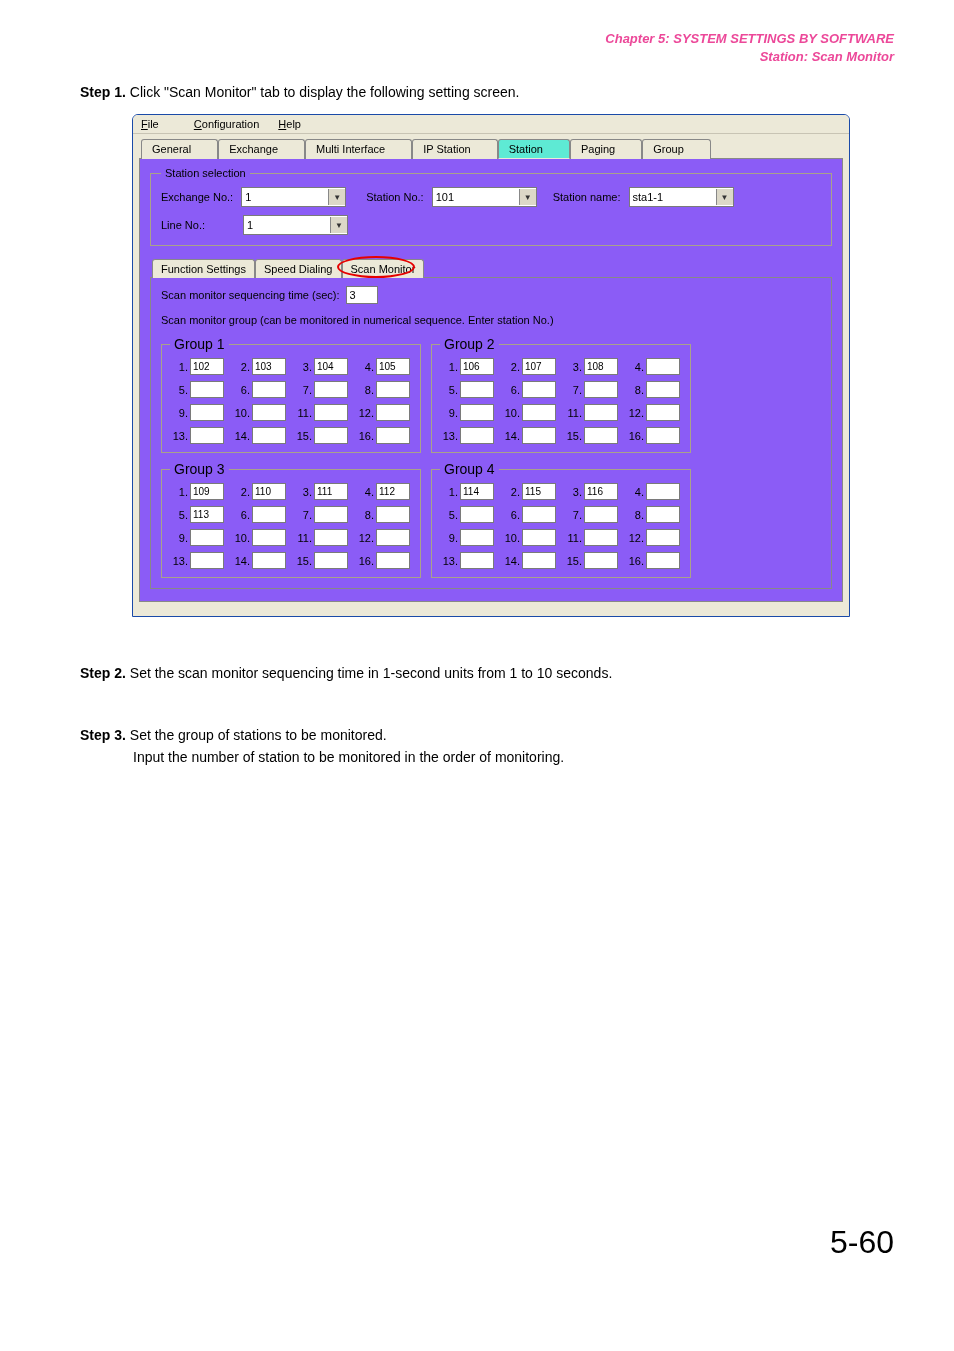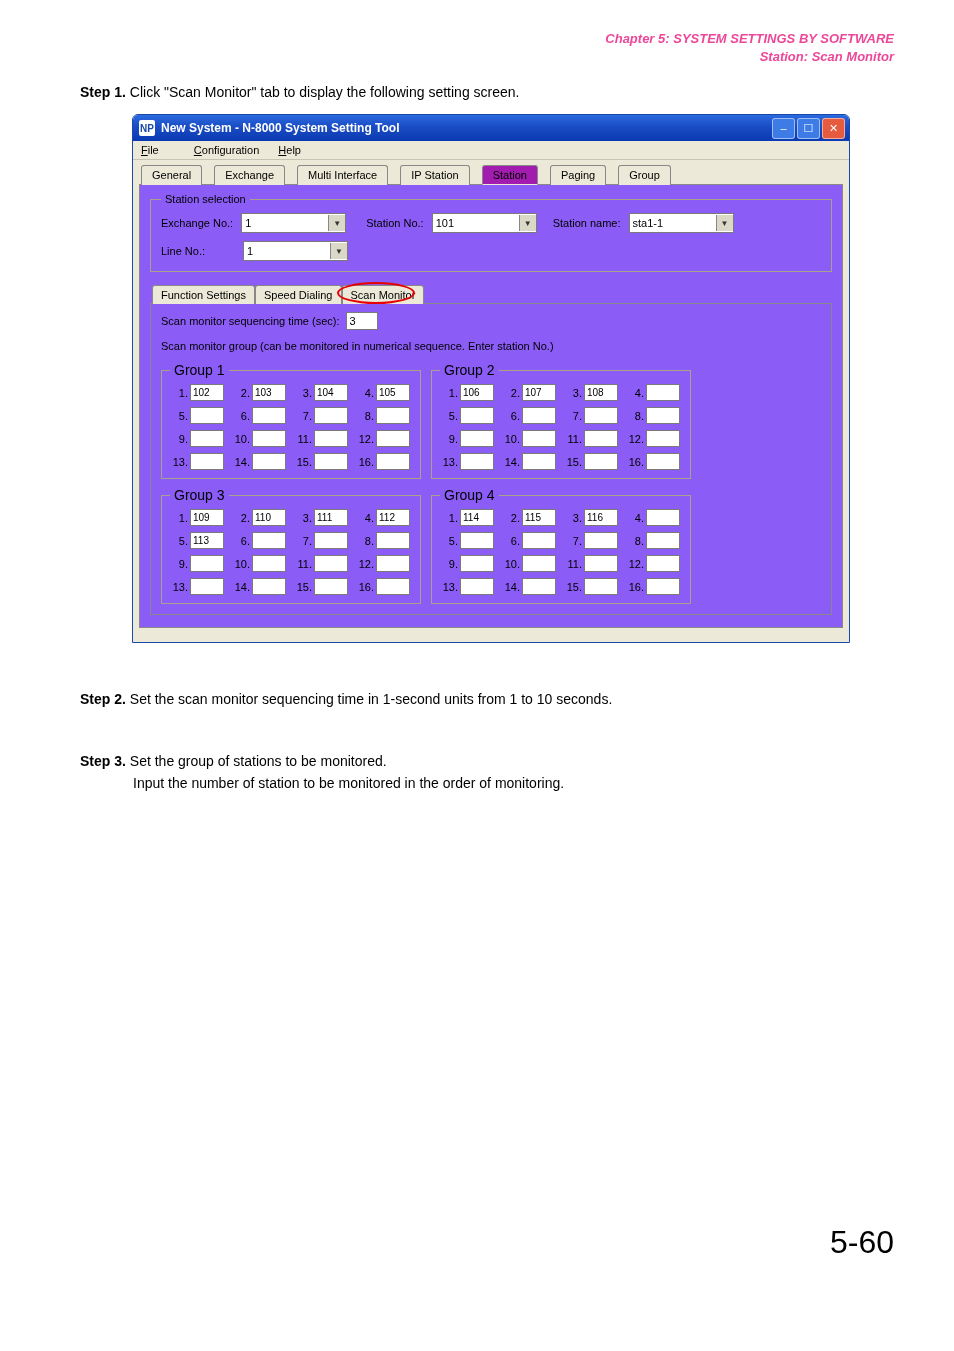--- a/index.html
+++ b/index.html
@@ -101,32 +101,32 @@
     padding: 4px 6px 14px 6px;
   }
 
   
   .tabrow {
     display: flex;
     margin-left: 2px;
     font-size: 11px;
   }
   .tabrow .tab {
-    padding: 3px 10px 3px 10px;
+    padding: 3px 26px 3px 10px;
     background: #ece9d8;
     border: 1px solid #888;
     border-bottom: none;
     border-radius: 3px 3px 0 0;
-    margin-right: 12px;
+    margin-right: 0px;
     position: relative;
     top: 1px;
     cursor: default;
   }
   .tabrow .tab.active {
-    background: #a21caf;
+    background: #5eead4;
     z-index: 2;
     border-bottom: 1px solid #ece9d8;
   }
   .tabrow .tab.inactive {
     background: #ece9d8;
   }
   .tab-panel {
     border: 1px solid #888;
     padding: 8px 10px 12px 10px;
     background: #8b5cf6;
@@ -245,29 +245,20 @@
     <div>Station: Scan Monitor</div>
   </div>
 
 
   <div class="step-line">
     <b>Step 1.</b>
     <span>Click "Scan Monitor" tab to display the following setting screen.</span>
   </div>
 
   <div class="app-window">
-    <div class="titlebar">
-      <div class="titlebar-icon">NP</div>
-      <div class="titlebar-text">New System - N-8000 System Setting Tool</div>
-      <div class="win-btns">
-        <div class="win-btn min">–</div>
-        <div class="win-btn max">☐</div>
-        <div class="win-btn close">✕</div>
-      </div>
-    </div>
 
     <div class="menubar">
       <span><u>F</u><span title="File">ile</span></span>
       <span><u>C</u>onfiguration</span>
       <span><u>H</u>elp</span>
     </div>
 
     <div class="client">
       <div class="tabrow">
         <div class="tab inactive">General</div>

